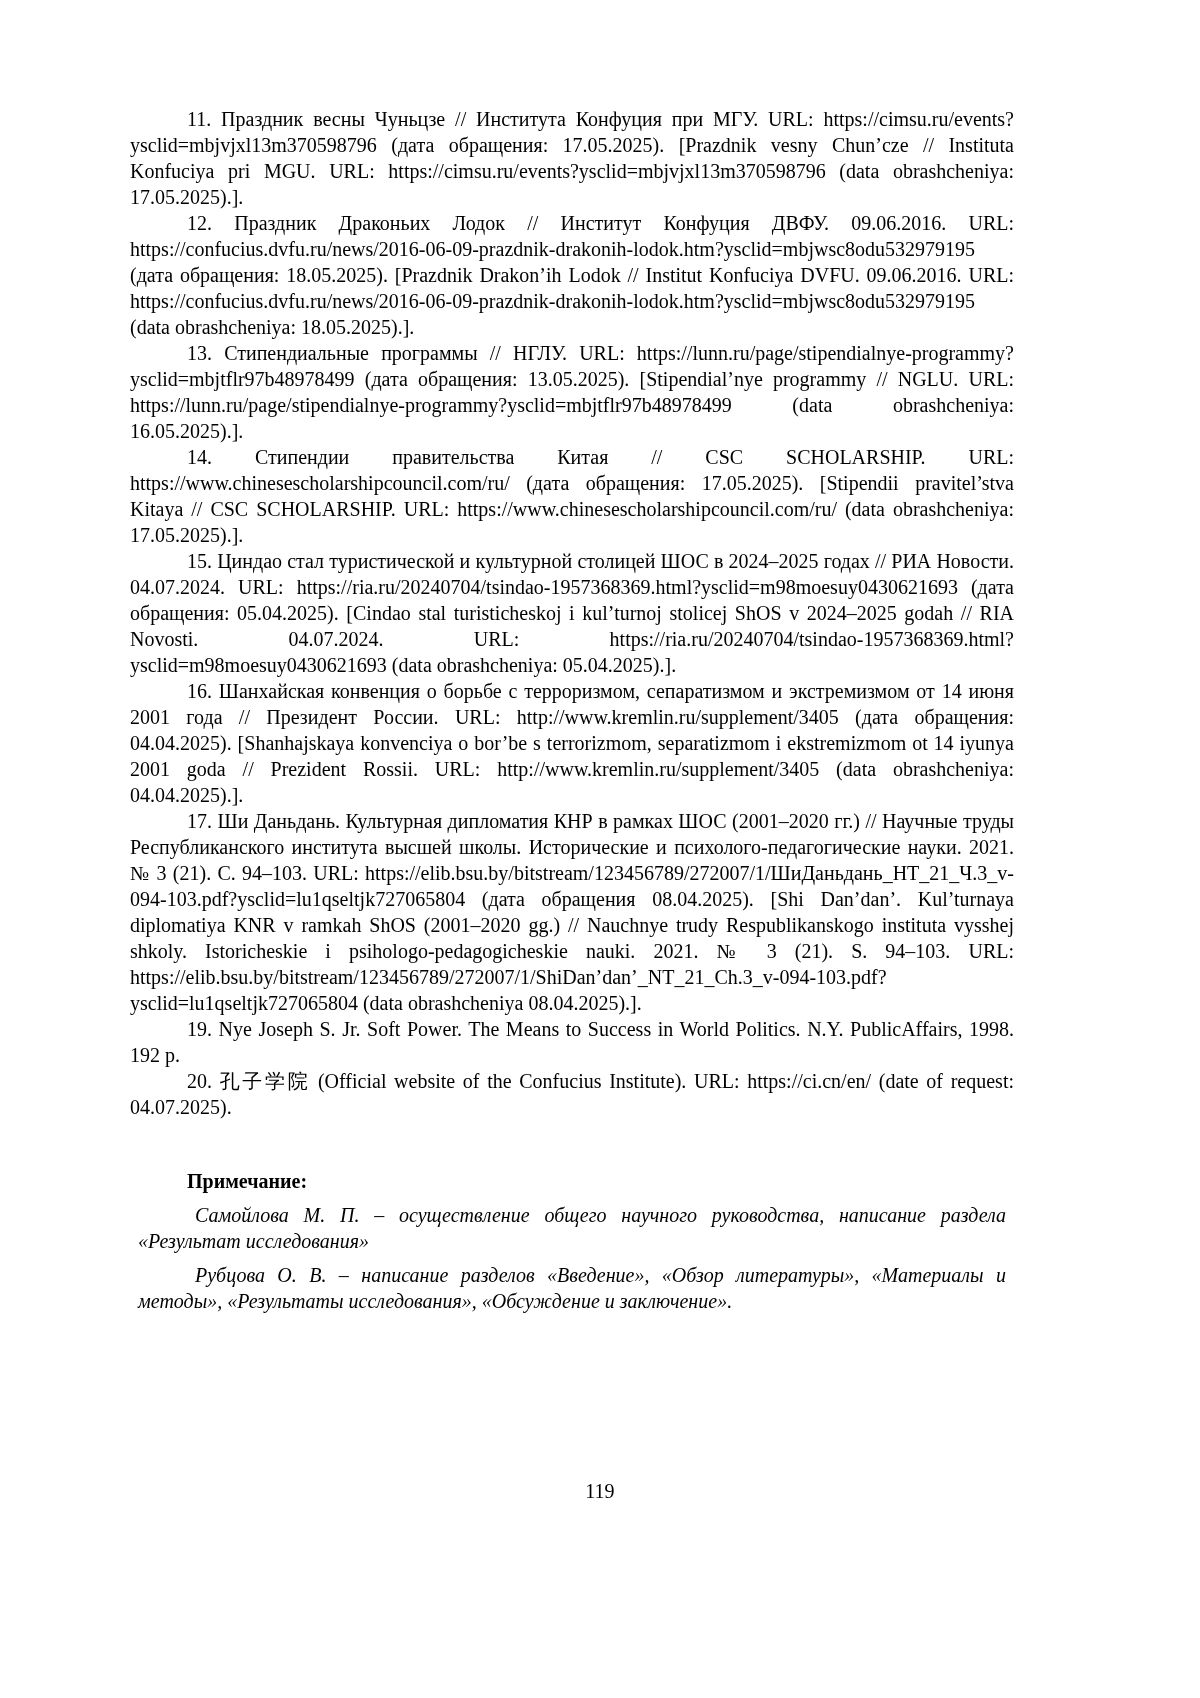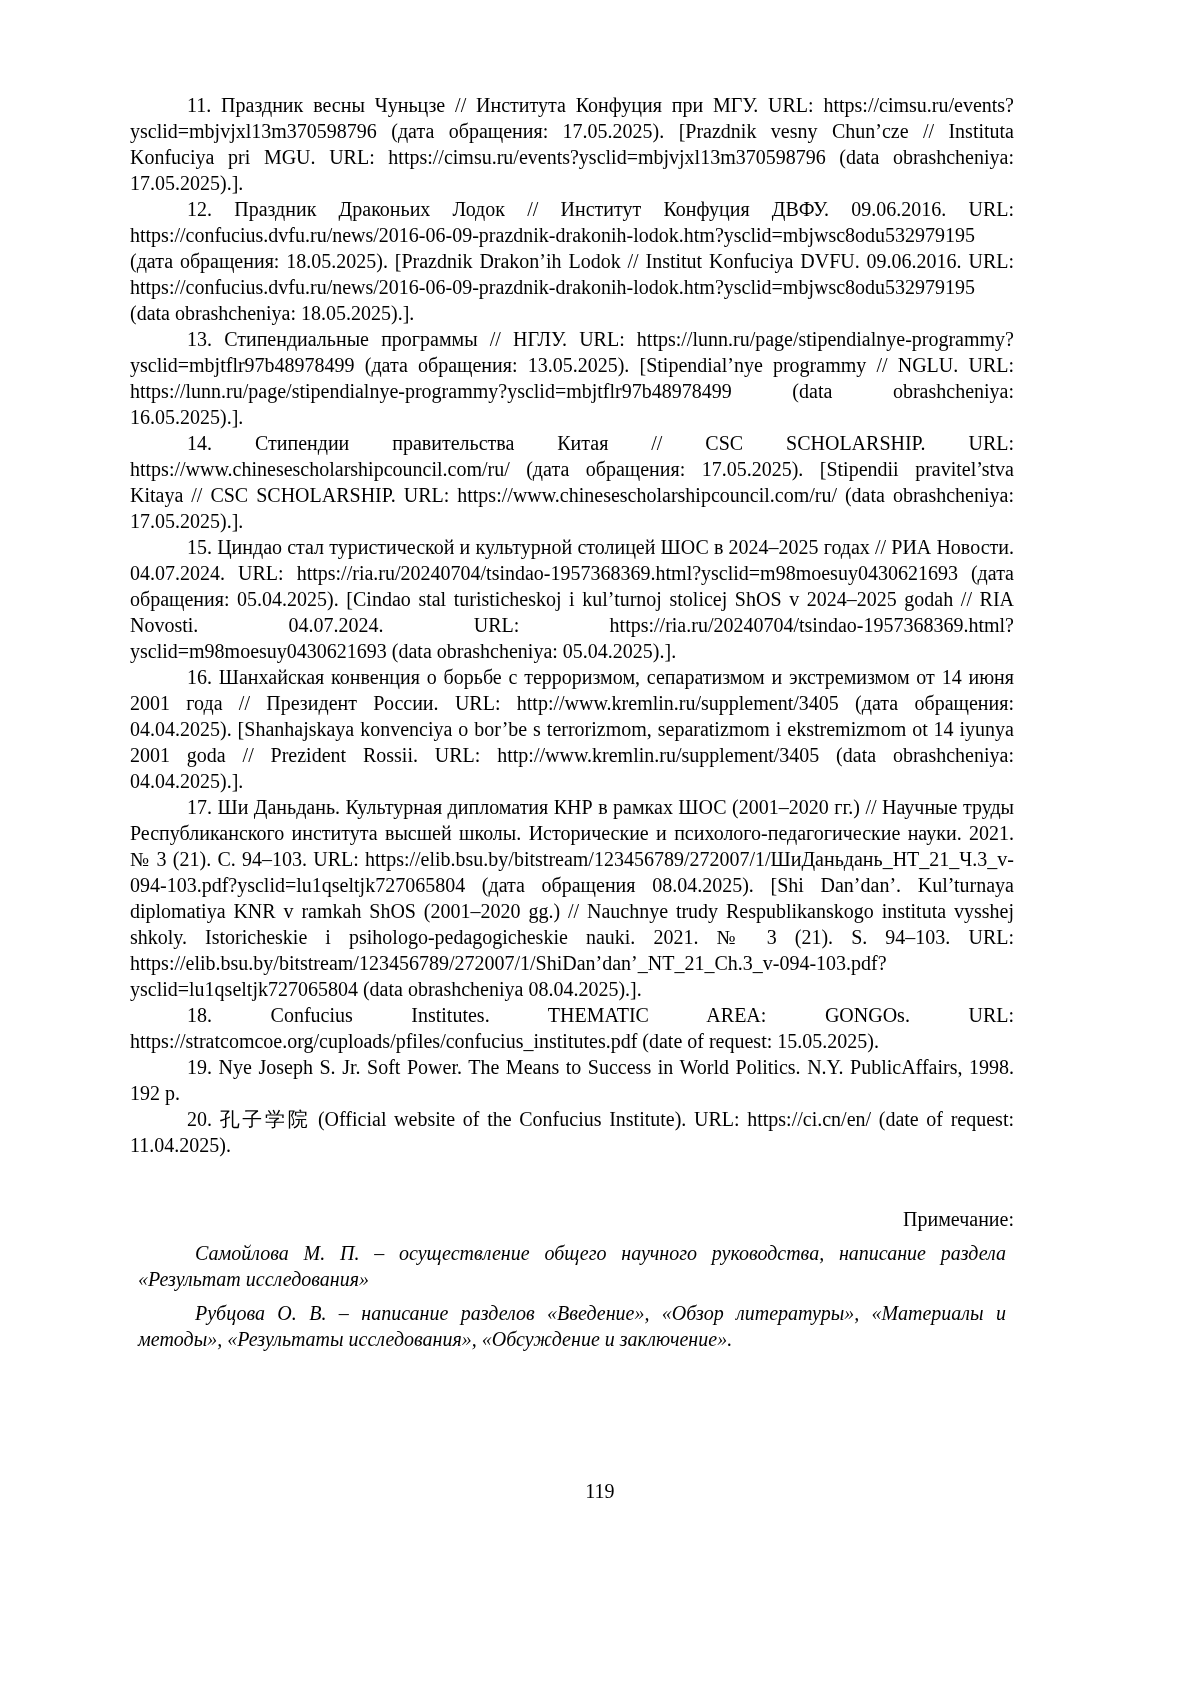--- a/index.html
+++ b/index.html
@@ -12,42 +12,41 @@
     width: 1200px;
     height: 1698px;
     background: #ffffff;
     color: #000000;
     font-family: "Liberation Serif", serif;
     overflow: hidden;
   }
   .content {
     position: absolute;
     left: 130px;
-    top: 92px;
+    top: 106px;
     width: 884px;
   }
   p.ref {
     margin: 0;
     font-size: 20px;
     line-height: 26px;
     text-align: justify;
     text-indent: 57px;
     overflow-wrap: break-word;
     word-break: break-word;
   }
   .notes {
     margin-top: 48px;
   }
   p.notes-heading {
     margin: 0;
     font-size: 20px;
     line-height: 26px;
-    font-weight: normal;
+    font-weight: bold;
     text-indent: 57px;
-    text-align: right;
   }
   p.note {
     margin: 8px;
     font-size: 20px;
     line-height: 26px;
     text-align: justify;
     text-indent: 57px;
     font-style: italic;
     overflow-wrap: break-word;
   }
@@ -68,23 +67,22 @@
   <div class="content">
 
     <div>
       <p class="ref">11. Праздник весны Чуньцзе // Института Конфуция при МГУ. URL: https://cimsu.ru/events?ysclid=mbjvjxl13m370598796 (дата обращения: 17.05.2025). [Prazdnik vesny Chun’cze // Instituta Konfuciya pri MGU. URL: https://cimsu.ru/events?ysclid=mbjvjxl13m370598796 (data obrashcheniya: 17.05.2025).].</p>
       <p class="ref">12. Праздник Драконьих Лодок // Институт Конфуция ДВФУ. 09.06.2016. URL: https://confucius.dvfu.ru/news/2016-06-09-prazdnik-drakonih-lodok.htm?ysclid=mbjwsc8odu532979195 (дата обращения: 18.05.2025). [Prazdnik Drakon’ih Lodok // Institut Konfuciya DVFU. 09.06.2016. URL: https://confucius.dvfu.ru/news/2016-06-09-prazdnik-drakonih-lodok.htm?ysclid=mbjwsc8odu532979195 (data obrashcheniya: 18.05.2025).].</p>
       <p class="ref">13. Стипендиальные программы // НГЛУ. URL: https://lunn.ru/page/stipendialnye-programmy?ysclid=mbjtflr97b48978499 (дата обращения: 13.05.2025). [Stipendial’nye programmy // NGLU. URL: https://lunn.ru/page/stipendialnye-programmy?ysclid=mbjtflr97b48978499 (data obrashcheniya: 16.05.2025).].</p>
       <p class="ref">14. Стипендии правительства Китая // CSC SCHOLARSHIP. URL: https://www.chinesescholarshipcouncil.com/ru/ (дата обращения: 17.05.2025). [Stipendii pravitel’stva Kitaya // CSC SCHOLARSHIP. URL: https://www.chinesescholarshipcouncil.com/ru/ (data obrashcheniya: 17.05.2025).].</p>
       <p class="ref">15. Циндао стал туристической и культурной столицей ШОС в 2024–2025 годах // РИА Новости. 04.07.2024. URL: https://ria.ru/20240704/tsindao-1957368369.html?ysclid=m98moesuy0430621693 (дата обращения: 05.04.2025). [Cindao stal turisticheskoj i kul’turnoj stolicej ShOS v 2024–2025 godah // RIA Novosti. 04.07.2024. URL: https://ria.ru/20240704/tsindao-1957368369.html?ysclid=m98moesuy0430621693 (data obrashcheniya: 05.04.2025).].</p>
       <p class="ref">16. Шанхайская конвенция о борьбе с терроризмом, сепаратизмом и экстремизмом от 14 июня 2001 года // Президент России. URL: http://www.kremlin.ru/supplement/3405 (дата обращения: 04.04.2025). [Shanhajskaya konvenciya o bor’be s terrorizmom, separatizmom i ekstremizmom ot 14 iyunya 2001 goda // Prezident Rossii. URL: http://www.kremlin.ru/supplement/3405 (data obrashcheniya: 04.04.2025).].</p>
       <p class="ref">17. Ши Даньдань. Культурная дипломатия КНР в рамках ШОС (2001–2020 гг.) // Научные труды Республиканского института высшей школы. Исторические и психолого-педагогические науки. 2021. № 3 (21). С. 94–103. URL: https://elib.bsu.by/bitstream/123456789/272007/1/ШиДаньдань_НТ_21_Ч.3_v-094-103.pdf?ysclid=lu1qseltjk727065804 (дата обращения 08.04.2025). [Shi Dan’dan’. Kul’turnaya diplomatiya KNR v ramkah ShOS (2001–2020 gg.) // Nauchnye trudy Respublikanskogo instituta vysshej shkoly. Istoricheskie i psihologo-pedagogicheskie nauki. 2021. № 3 (21). S. 94–103. URL: https://elib.bsu.by/bitstream/123456789/272007/1/ShiDan’dan’_NT_21_Ch.3_v-094-103.pdf?ysclid=lu1qseltjk727065804 (data obrashcheniya 08.04.2025).].</p>
-      <p class="ref">18. Confucius Institutes. THEMATIC AREA: GONGOs. URL: https://stratcomcoe.org/cuploads/pfiles/confucius_institutes.pdf (date of request: 15.05.2025).</p>
       <p class="ref">19. Nye Joseph S. Jr. Soft Power. The Means to Success in World Politics. N.Y. PublicAffairs, 1998. 192 p.</p>
-      <p class="ref">20. 孔子学院 (Official website of the Confucius Institute). URL: https://ci.cn/en/ (date of request: 11.04.2025).</p>
+      <p class="ref">20. 孔子学院 (Official website of the Confucius Institute). URL: https://ci.cn/en/ (date of request: 04.07.2025).</p>
     </div>
 
     <div class="notes">
       <p class="notes-heading">Примечание:</p>
       <p class="note">Самойлова М. П. – осуществление общего научного руководства, написание раздела «Результат исследования»</p>
       <p class="note">Рубцова О. В. – написание разделов «Введение», «Обзор литературы», «Материалы и методы», «Результаты исследования», «Обсуждение и заключение».</p>
     </div>
 
   </div>
 

